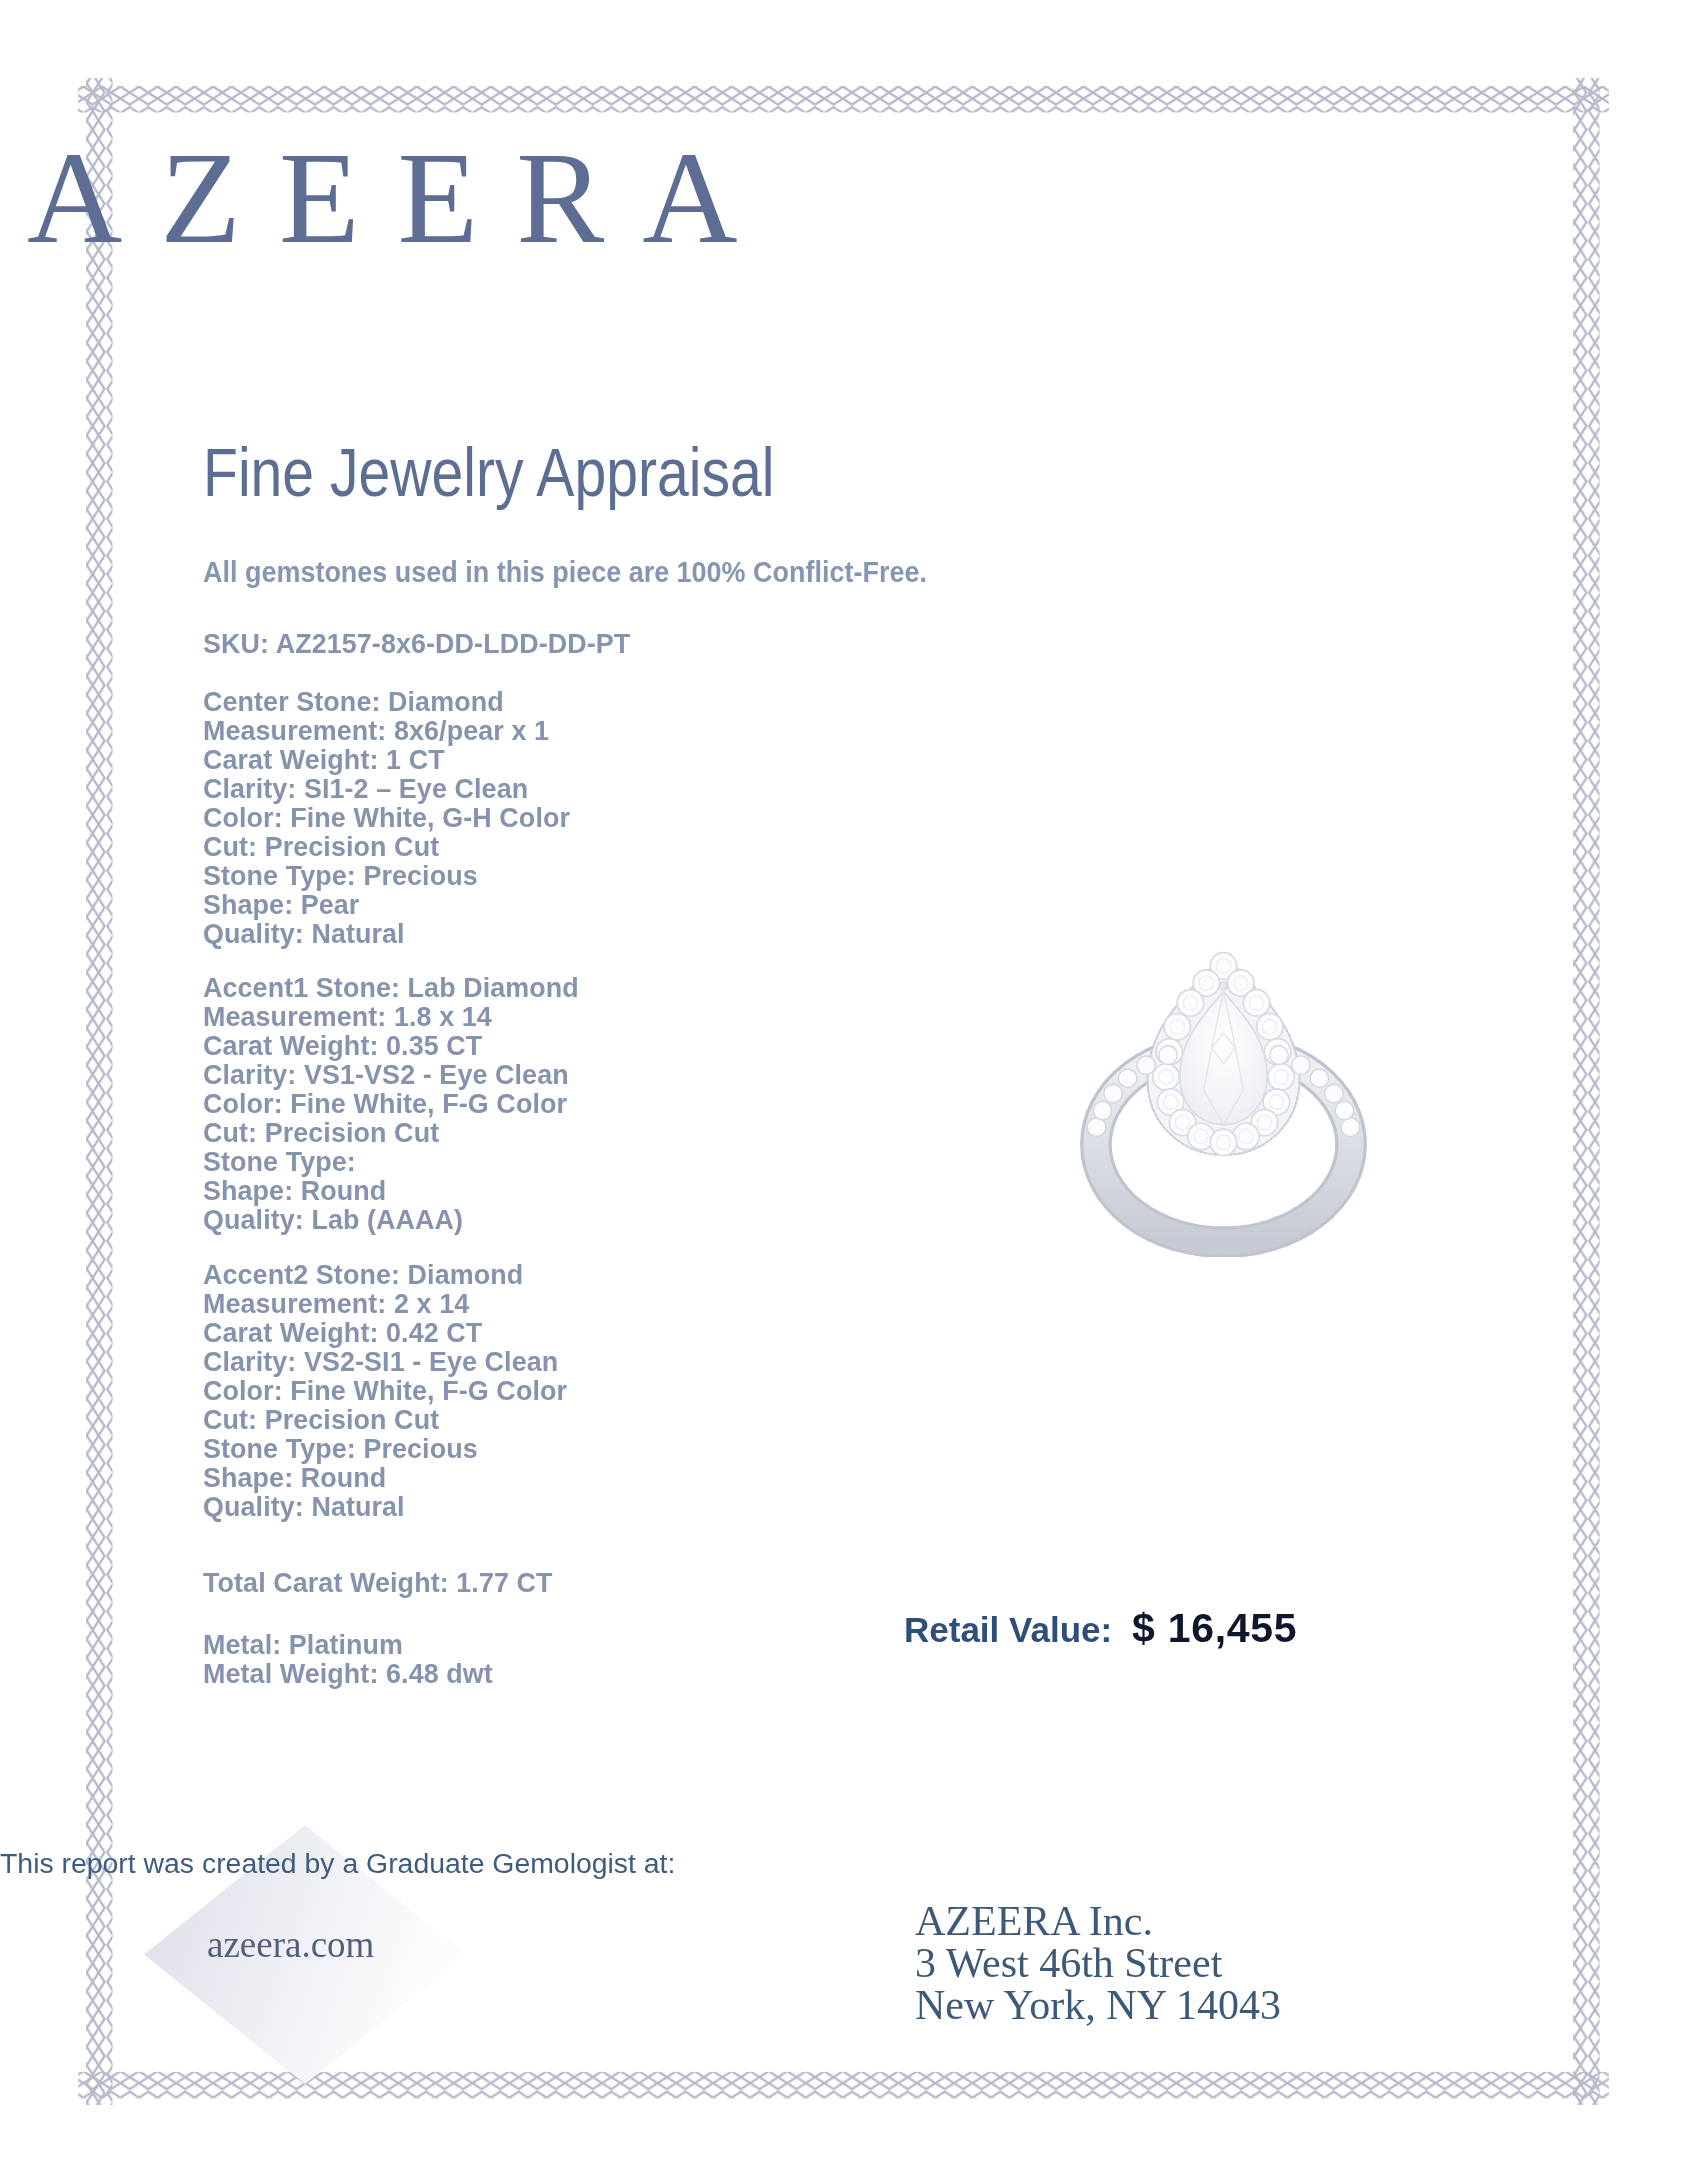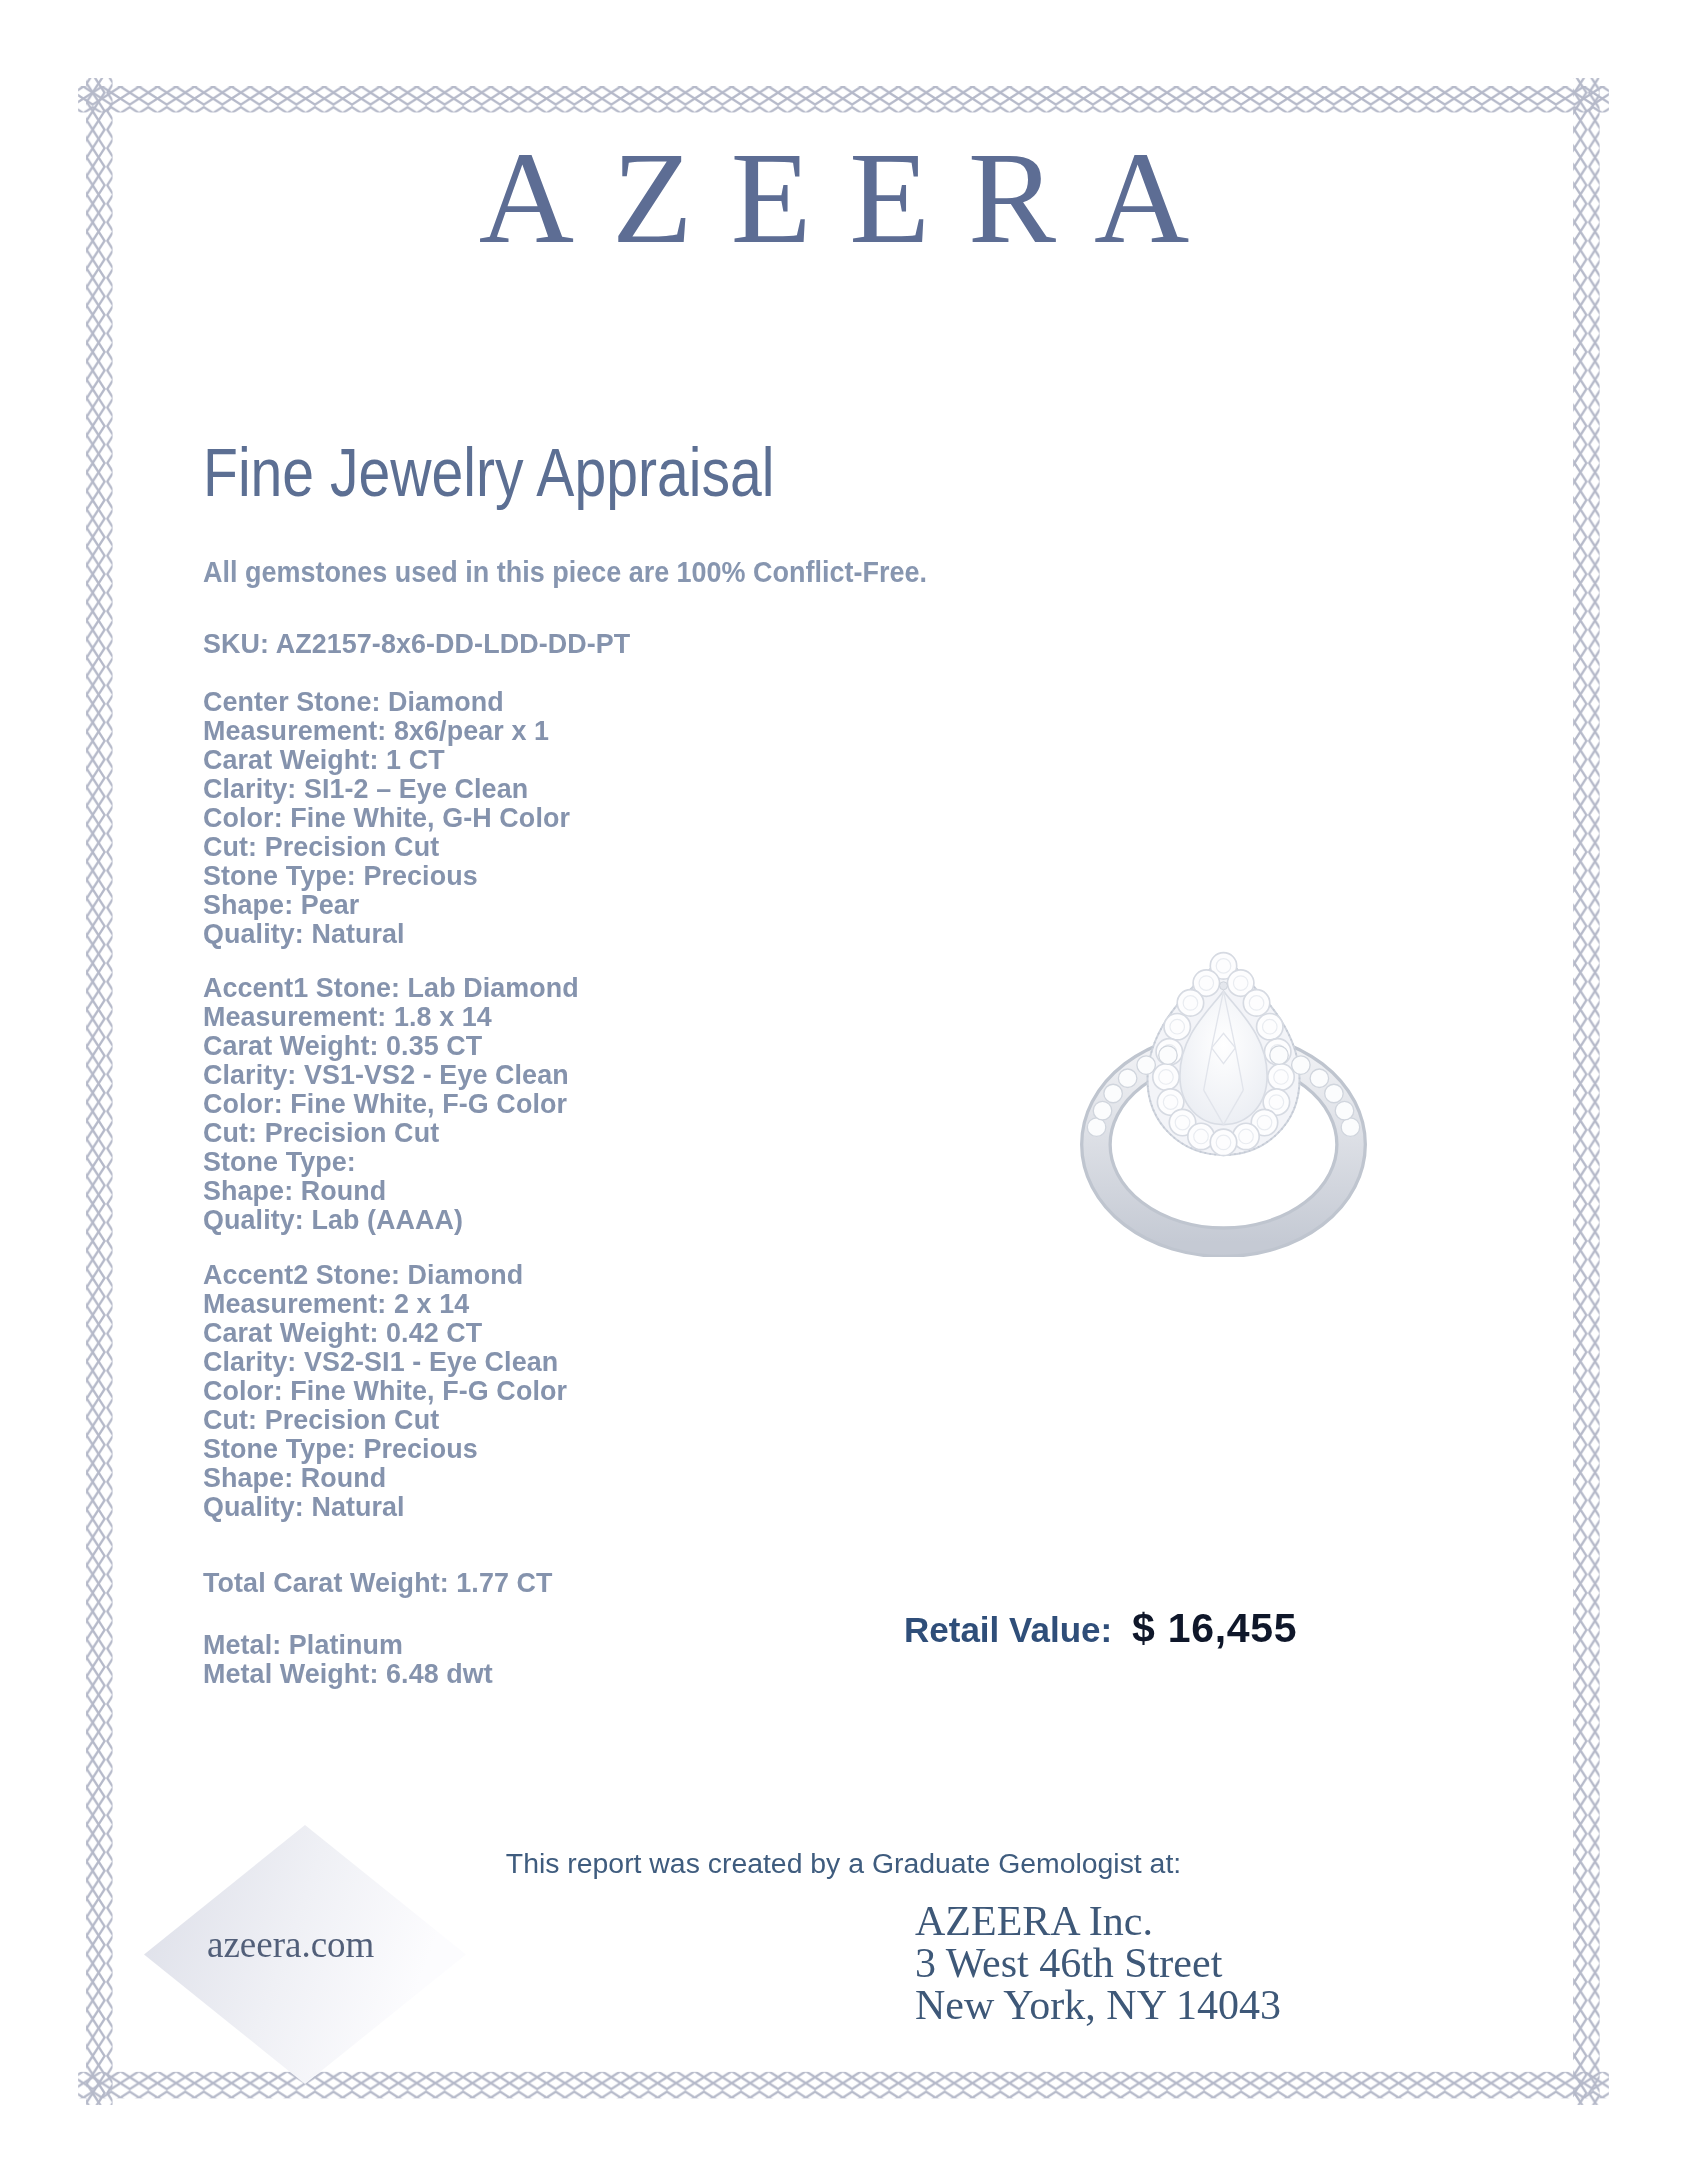--- a/index.html
+++ b/index.html
@@ -4,24 +4,24 @@
 <style>
   html,body{margin:0;padding:0;background:#ffffff;}
   .page{
     position:relative; width:1687px; height:2183px; background:#ffffff;
     overflow:hidden; font-family:"Liberation Sans", sans-serif;
   }
   
   .border-svg{position:absolute;left:0;top:0;z-index:1;}
   
   .brand-logo{
-    position:absolute; left:0; right:0; top:132px; text-align:center;
+    position:absolute; left:0; right:0; top:132px; text-align:left;
     font-family:"Liberation Serif", serif; font-weight:400;
     font-size:132px; line-height:1; letter-spacing:38px; text-indent:19px;
-    color:#5d6d94; z-index:2;
+    color:#5d6d94; z-index:2;padding-left:8px;
   }
   
   .page-title{
     position:absolute; left:203px; top:437px;
     font-size:68px; line-height:1.05; font-weight:400; color:#5c6f93;
     transform:scaleX(.84); transform-origin:left top; white-space:nowrap; z-index:2;
   }
   .tagline{
     position:absolute; left:203px; top:556px;
     font-size:29px; font-weight:700; color:#8796b0;
@@ -41,21 +41,21 @@
   .total-blk   {top:1568px;}
   .metal-blk   {top:1630px;}
   
   .retail-row{position:absolute; left:904px; top:1605px; z-index:2; white-space:nowrap;}
   .retail-label{font-size:35px; font-weight:700; color:#2f4e79;}
   .retail-amount{font-size:41px; font-weight:700; color:#0f172a; margin-left:17px; letter-spacing:0.7px;}
   
   .ring-wrap{position:absolute; left:1045px; top:926px; width:357px; height:331px; z-index:2;}
   
   .report-note{
-    position:absolute; left:0; right:0; top:1847px; text-align:center;
+    position:absolute; left:0; right:0; top:1847px; 
     font-size:28.4px; font-weight:400; color:#3f5c7e; z-index:3;
   }
   .watermark-diamond{
     position:absolute; left:144px; top:1825px; width:322px; height:259px; z-index:1;
     clip-path:polygon(50% 0, 100% 50%, 50% 100%, 0 50%);
     background:linear-gradient(110deg,#dfe1ea 8%,#eff0f5 45%,#fcfcfe 80%);
   }
   .website{
     position:absolute; left:207px; top:1876px; z-index:3;
     font-family:"Liberation Serif", serif; font-size:37px; color:#525f79;margin-top:47px;

